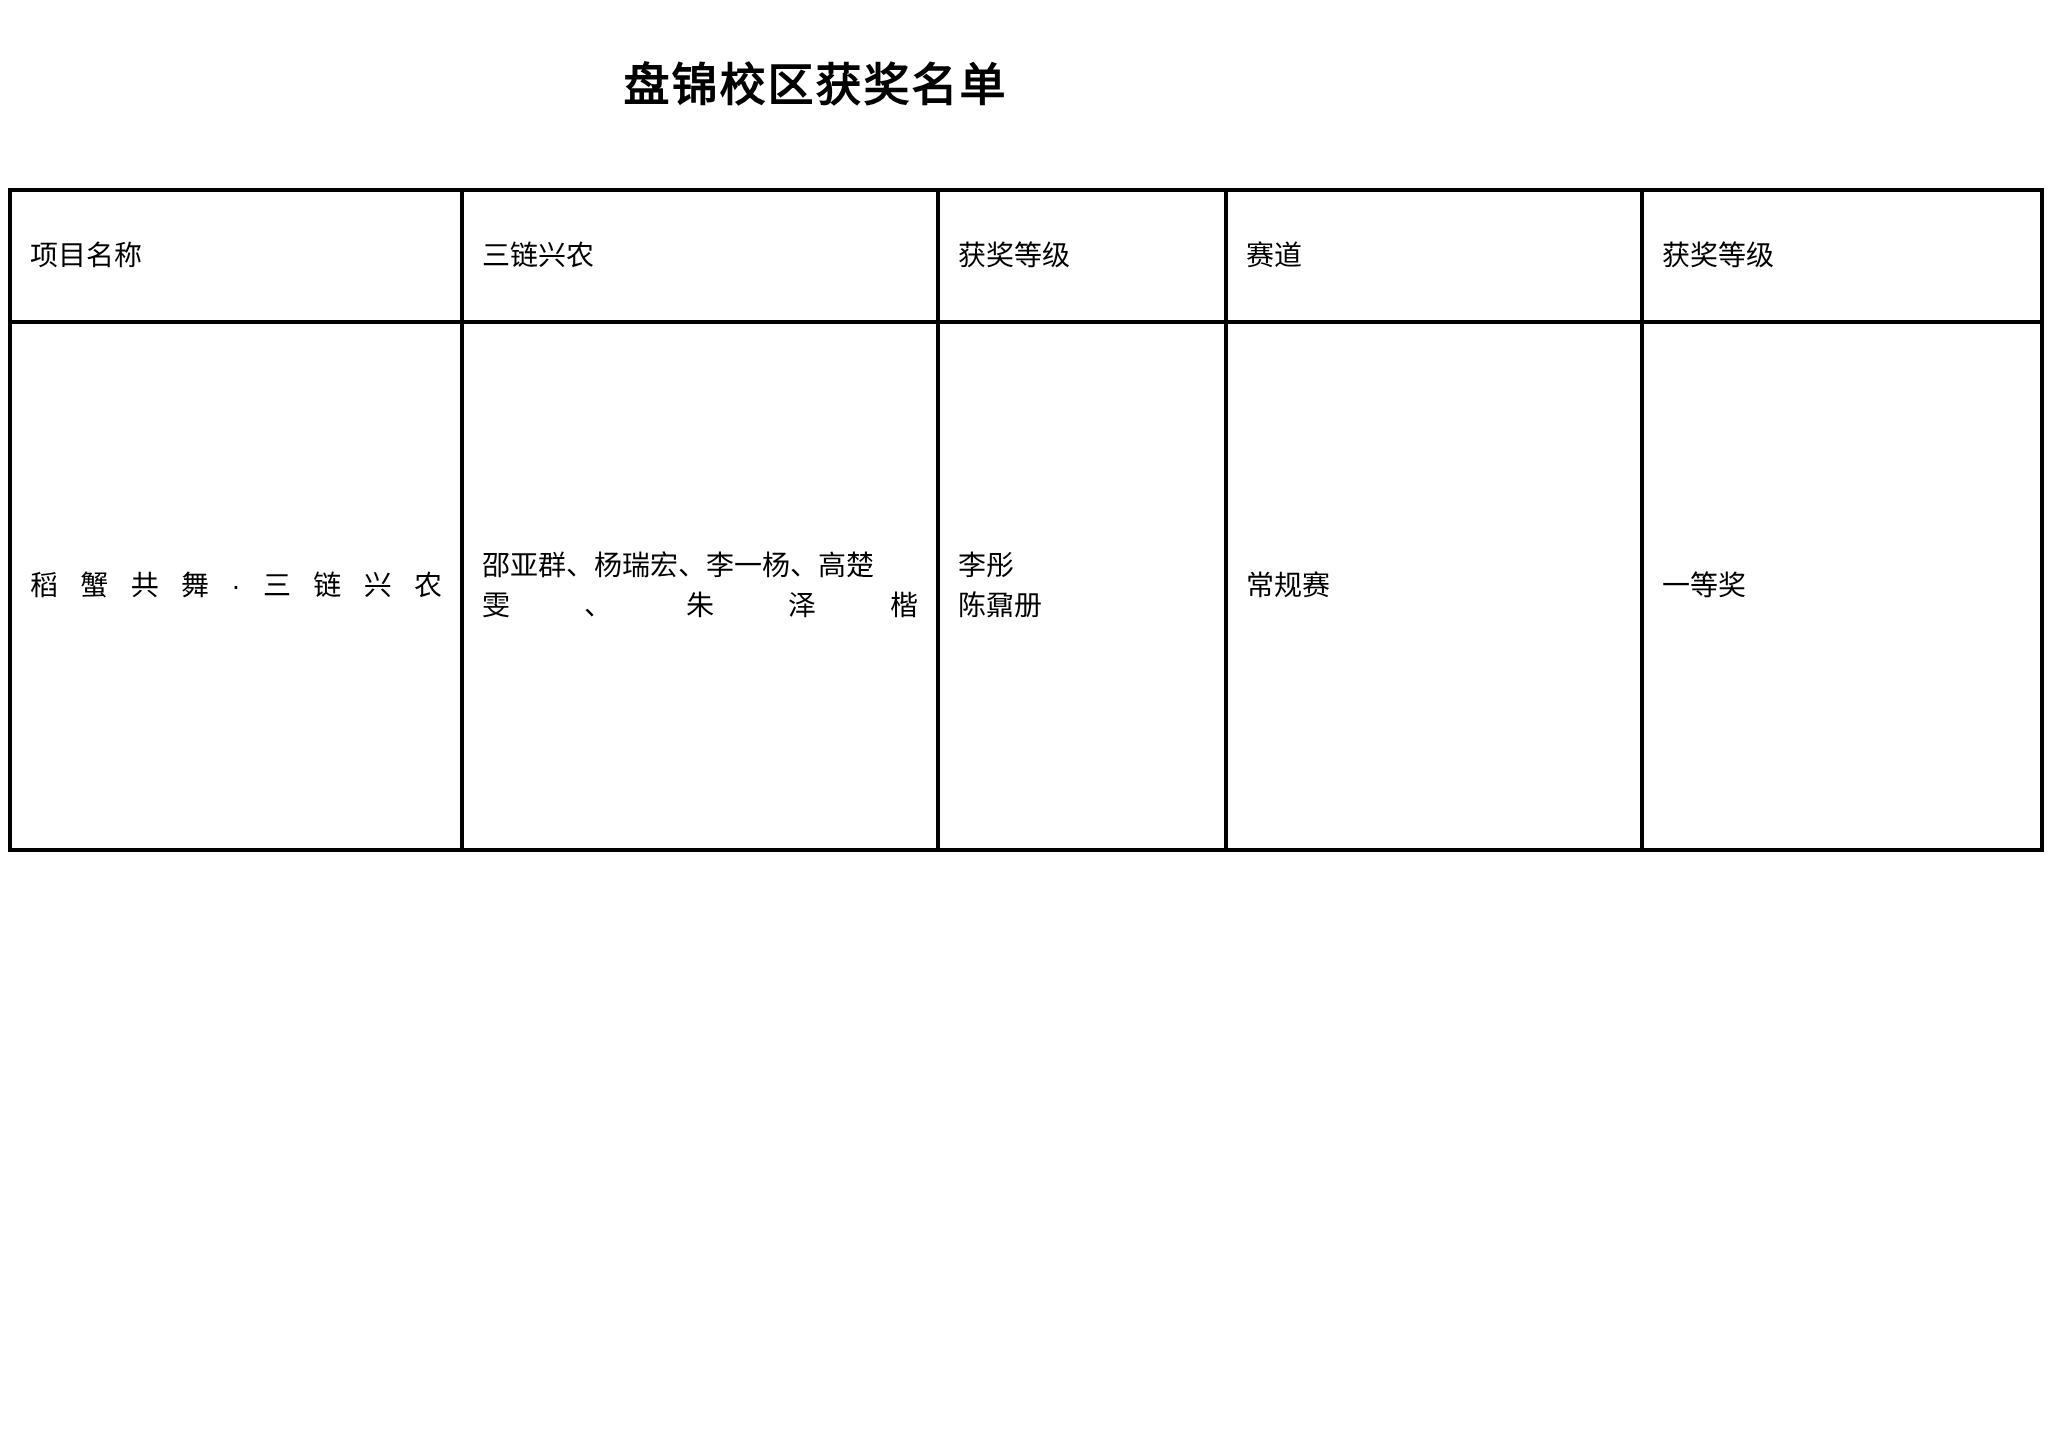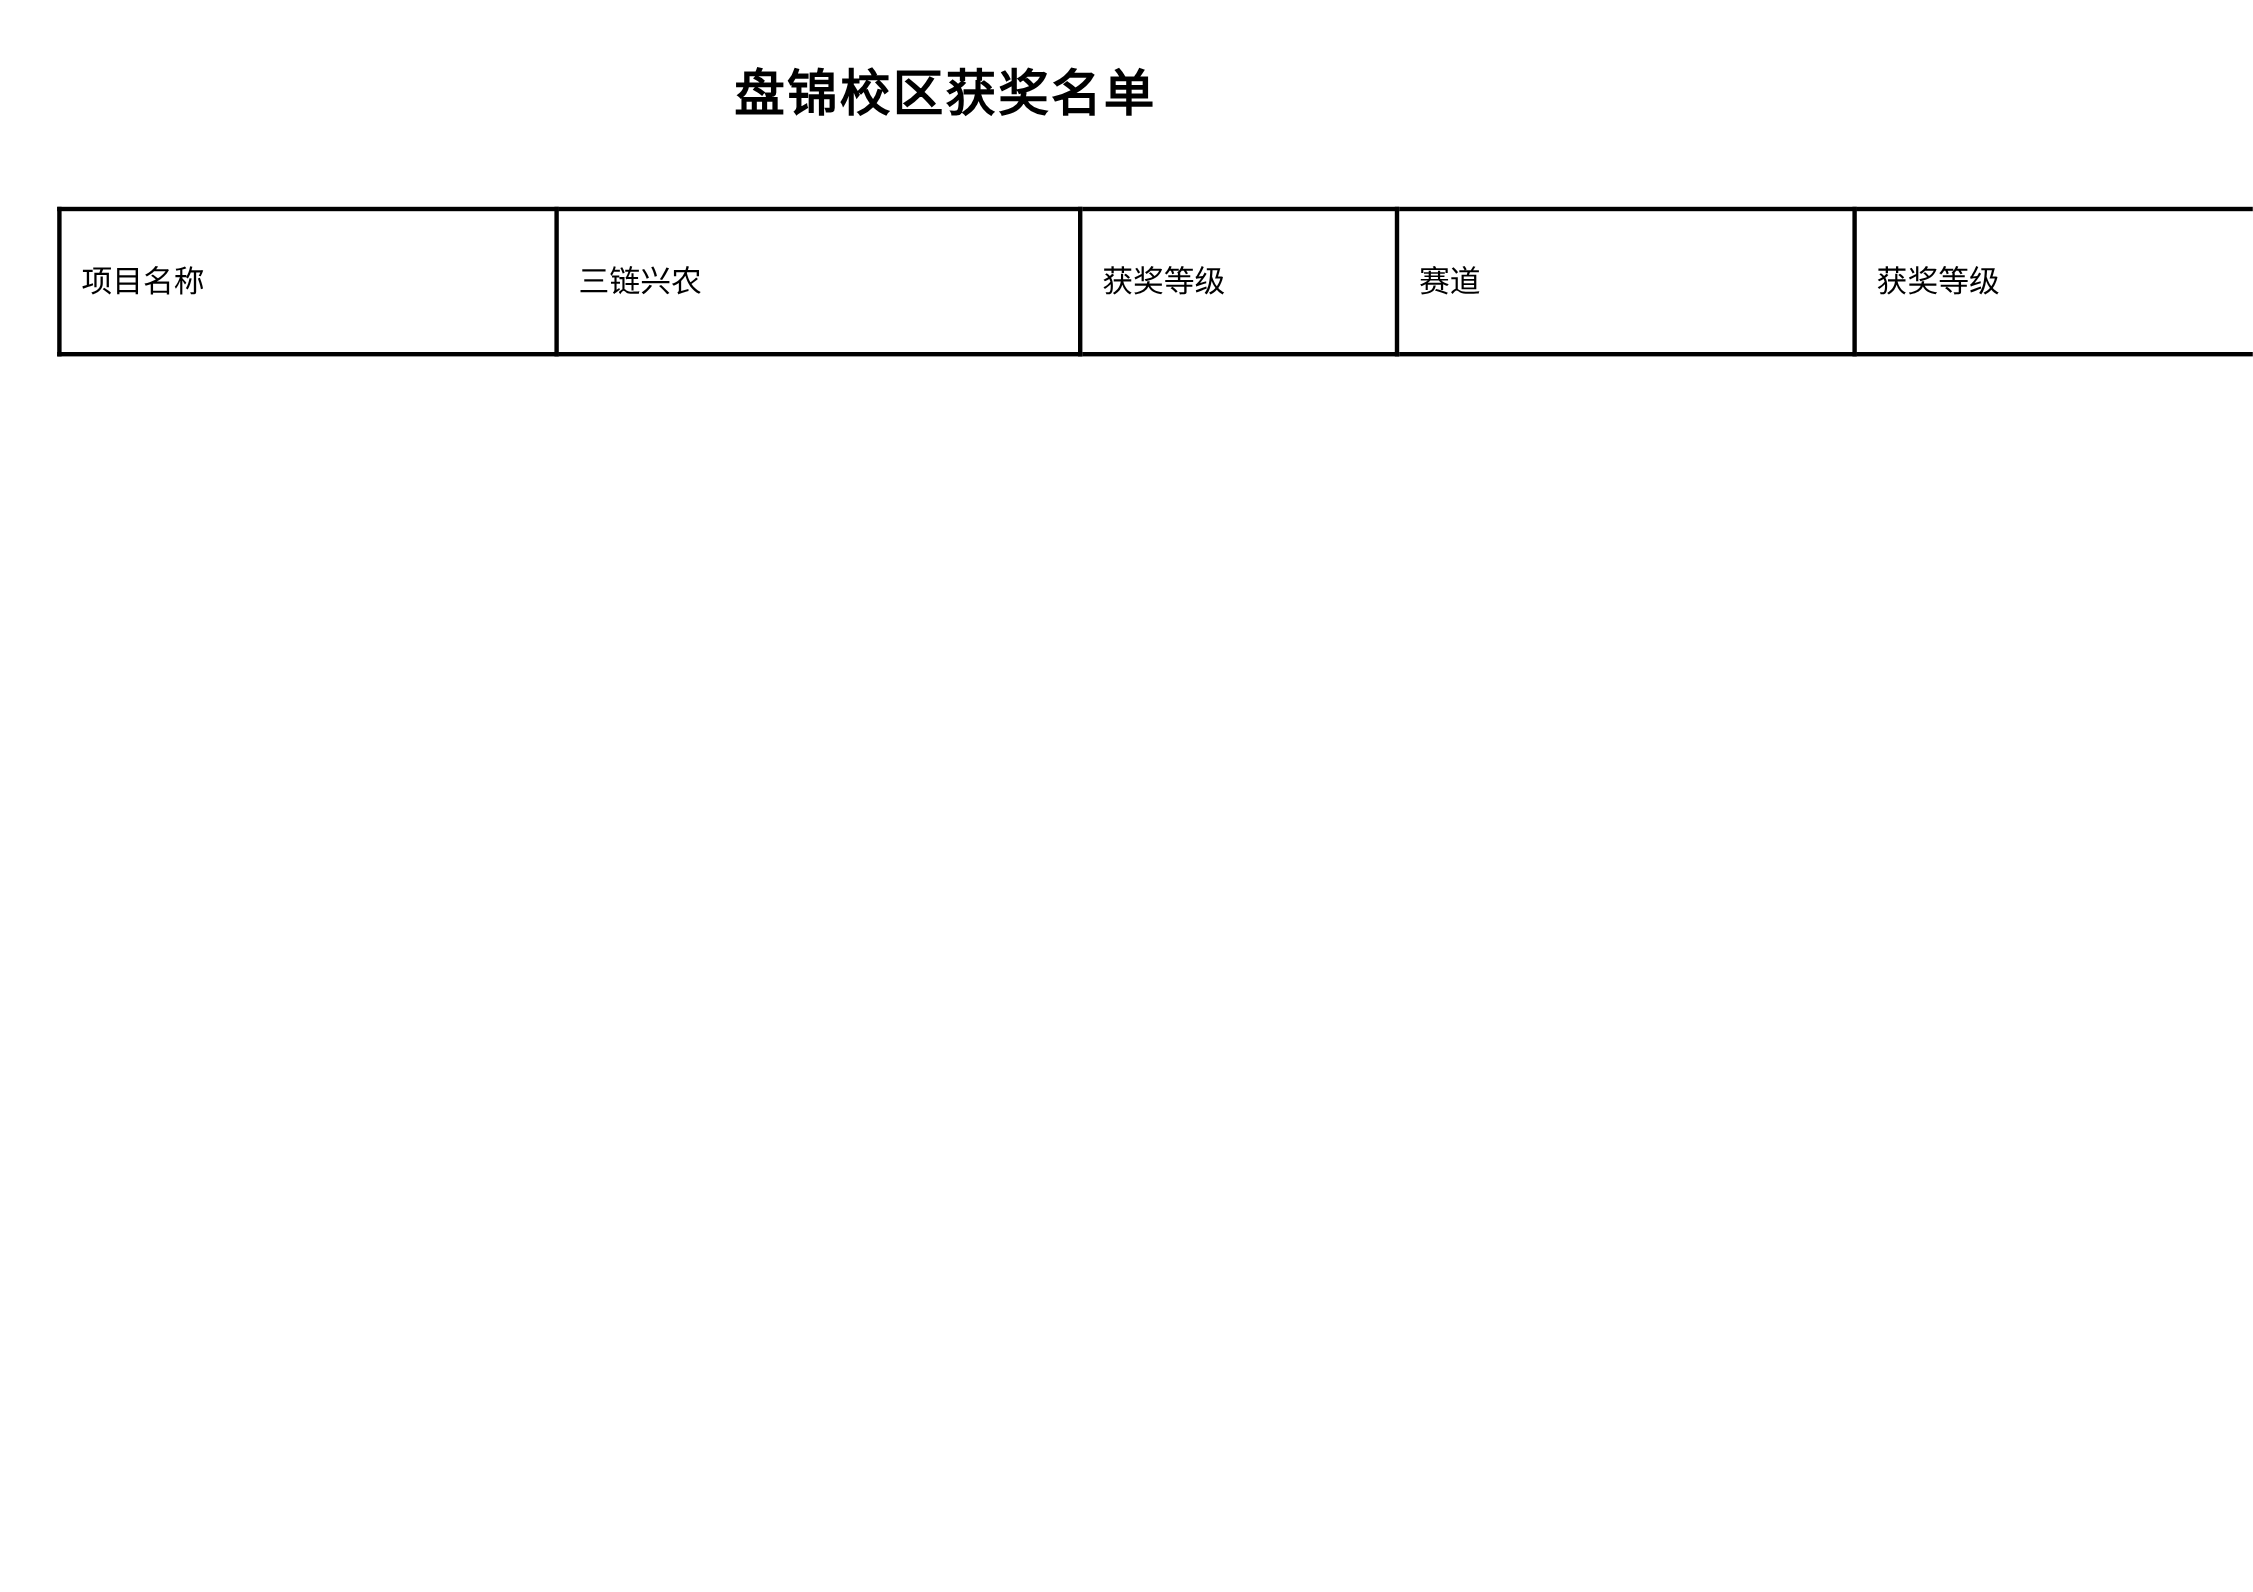--- a/index.html
+++ b/index.html
@@ -12,21 +12,20 @@
     height: 1447px;
     font-family: "Liberation Sans", "DejaVu Sans", sans-serif;
     color: #000000;
     overflow: hidden;
   }
   .page {
     position: relative;
     width: 1631px;
     height: 1447px;
     box-sizing: border-box;
-    margin-left: 44px;
   }
   .doc-title {
     text-align: center;
     font-size: 46px;
     font-weight: bold;
     letter-spacing: 2px;
     margin: 0;
     padding-top: 58px;
     padding-bottom: 0;
     line-height: 1.2;
@@ -94,17 +93,25 @@
       <thead>
         <tr>
           <th>项目名称</th>
           <th>三链兴农</th>
           <th>获奖等级</th>
           <th>赛道</th>
           <th>获奖等级</th>
         </tr>
       </thead>
       <tbody>
+        <tr class="row-0">
+          <td class="justify-cell">稻蟹共舞·三链兴农</td>
+          <td class="justify-cell">邵亚群、杨瑞宏、李一杨、高楚雯、朱泽楷</td>
+          <td class="nowrap-cell">李彤
+陈鼐册</td>
+          <td>常规赛</td>
+          <td>一等奖</td>
+        </tr>
       </tbody>
     </table>
   </div>
 
 </div>
 
 </body></html>

